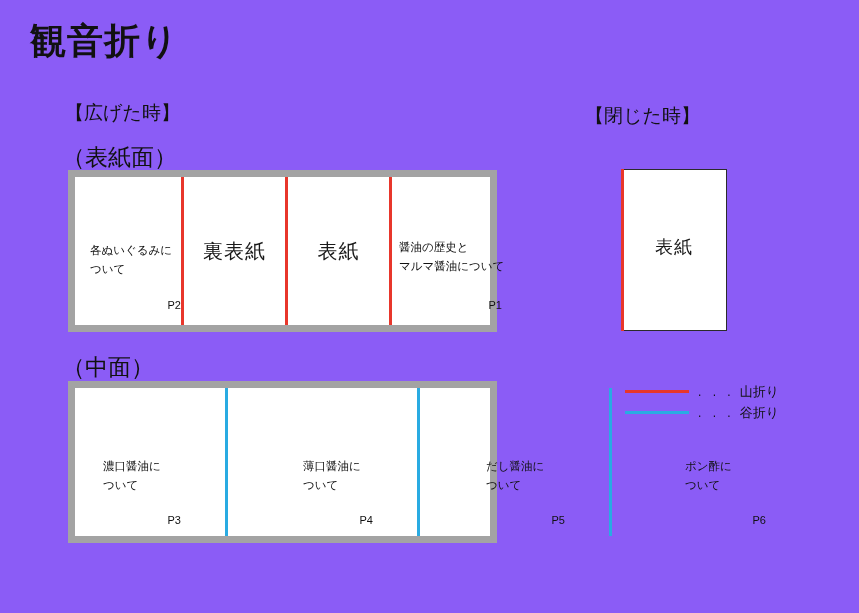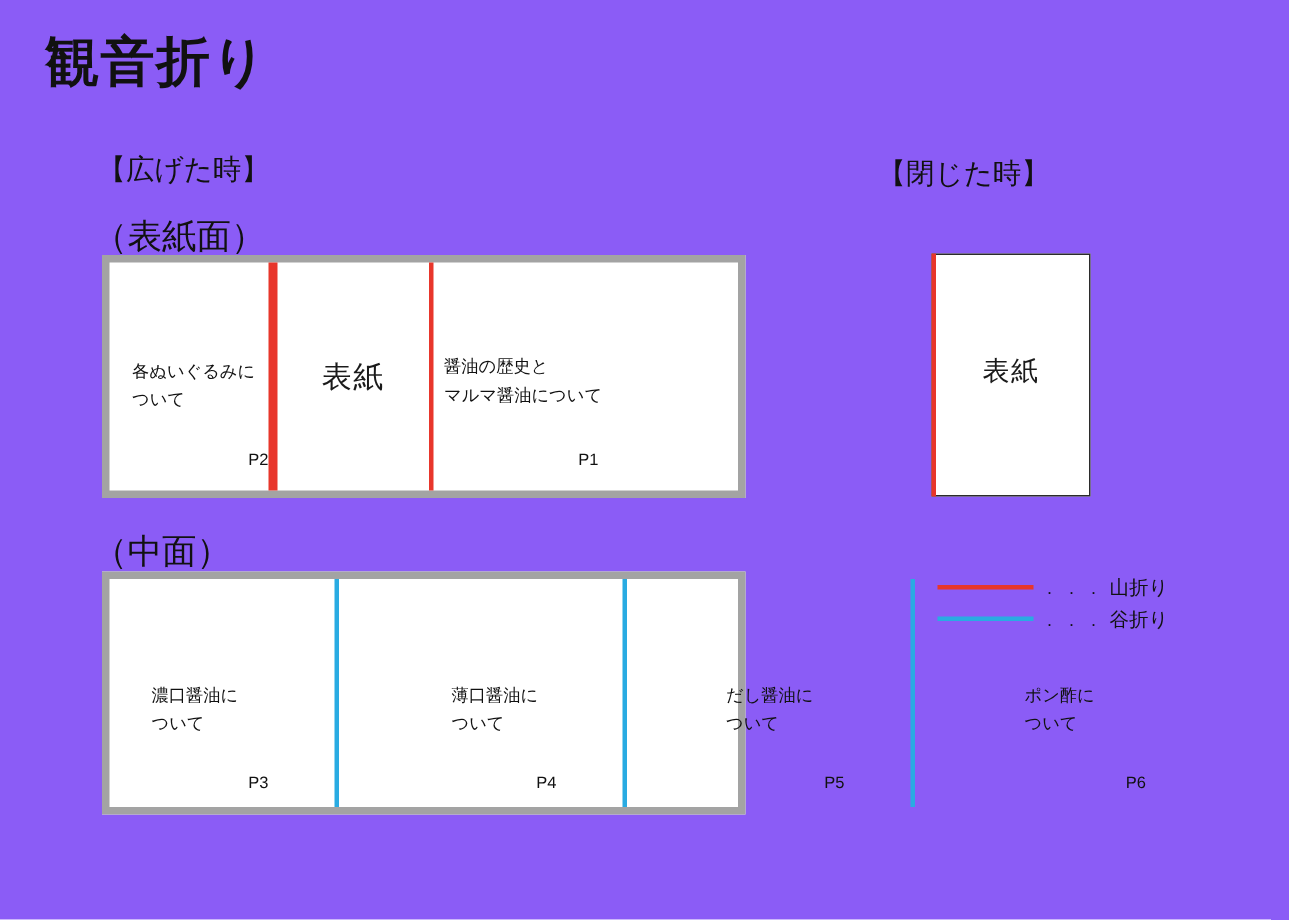--- a/index.html
+++ b/index.html
@@ -17,21 +17,21 @@
   .section-heading { position:absolute; font-size:19px; color:#111; }
   .heading-opened { left:65px; top:100px; }
   .heading-closed { left:585px; top:103px; }
   .side-label { position:absolute; font-size:23px; color:#111; }
   .label-cover-side { left:62px; top:142px; }
   .label-inner-side { left:62px; top:352px; }
 
   
   .sheet {
     position:absolute; width:429px; height:162px;
-    border:5px solid #a3a3a3; background:#fff;
+    border:7px solid #a3a3a3; background:#fff;
     display:flex; flex-direction:row;
   }
   .sheet-cover { left:68px; top:170px; }
   .sheet-inner { left:68px; top:381px;gap:44px; }
   .fold-line { flex:0 0 3px; height:100%; }
   .panel { position:relative; height:100%; }
   .panel.w1 { flex:0 0 106px; }
   .panel.w2 { flex:0 0 101px; }
   .panel.w3 { flex:0 0 101px; }
   .panel.w4 { flex:0 0 110px; }
@@ -92,20 +92,21 @@
 
   <div class="sheet sheet-cover">
     <div class="panel w1 p1">
       <div class="panel-note">
         <div>各ぬいぐるみに</div>
         <div>ついて</div>
       </div>
       <div class="page-num">P2</div>
     </div>
     <div class="fold-line" style="background-color: rgb(232, 54, 43);"></div>
+    <div class="panel w2 p2 panel-center">裏表紙</div>
     <div class="fold-line" style="background-color: rgb(232, 54, 43);"></div>
     <div class="panel w3 p3 panel-center">表紙</div>
     <div class="fold-line" style="background-color: rgb(232, 54, 43);"></div>
     <div class="panel w4 p4">
       <div class="panel-note">
         <div>醤油の歴史と</div>
         <div>マルマ醤油について</div>
       </div>
       <div class="page-num">P1</div>
     </div>

